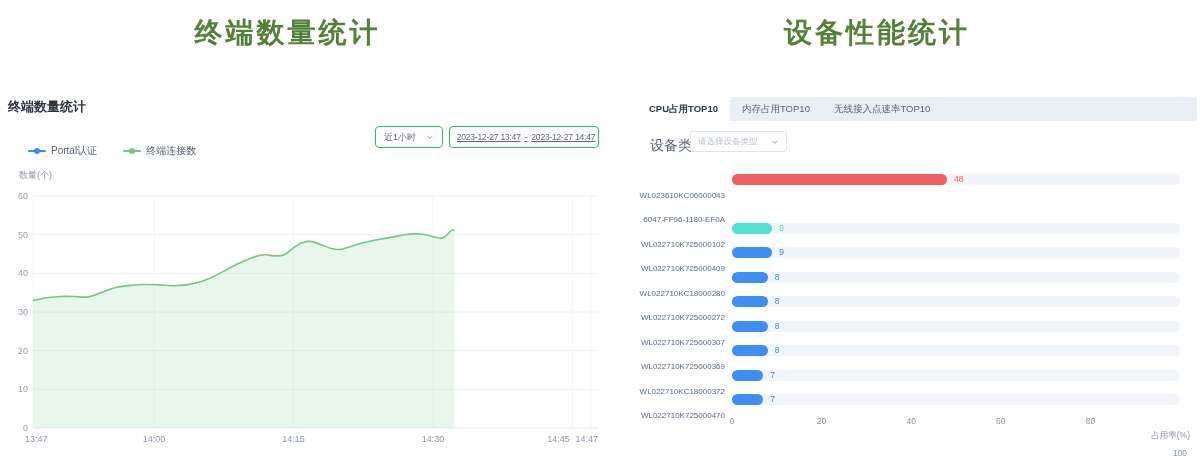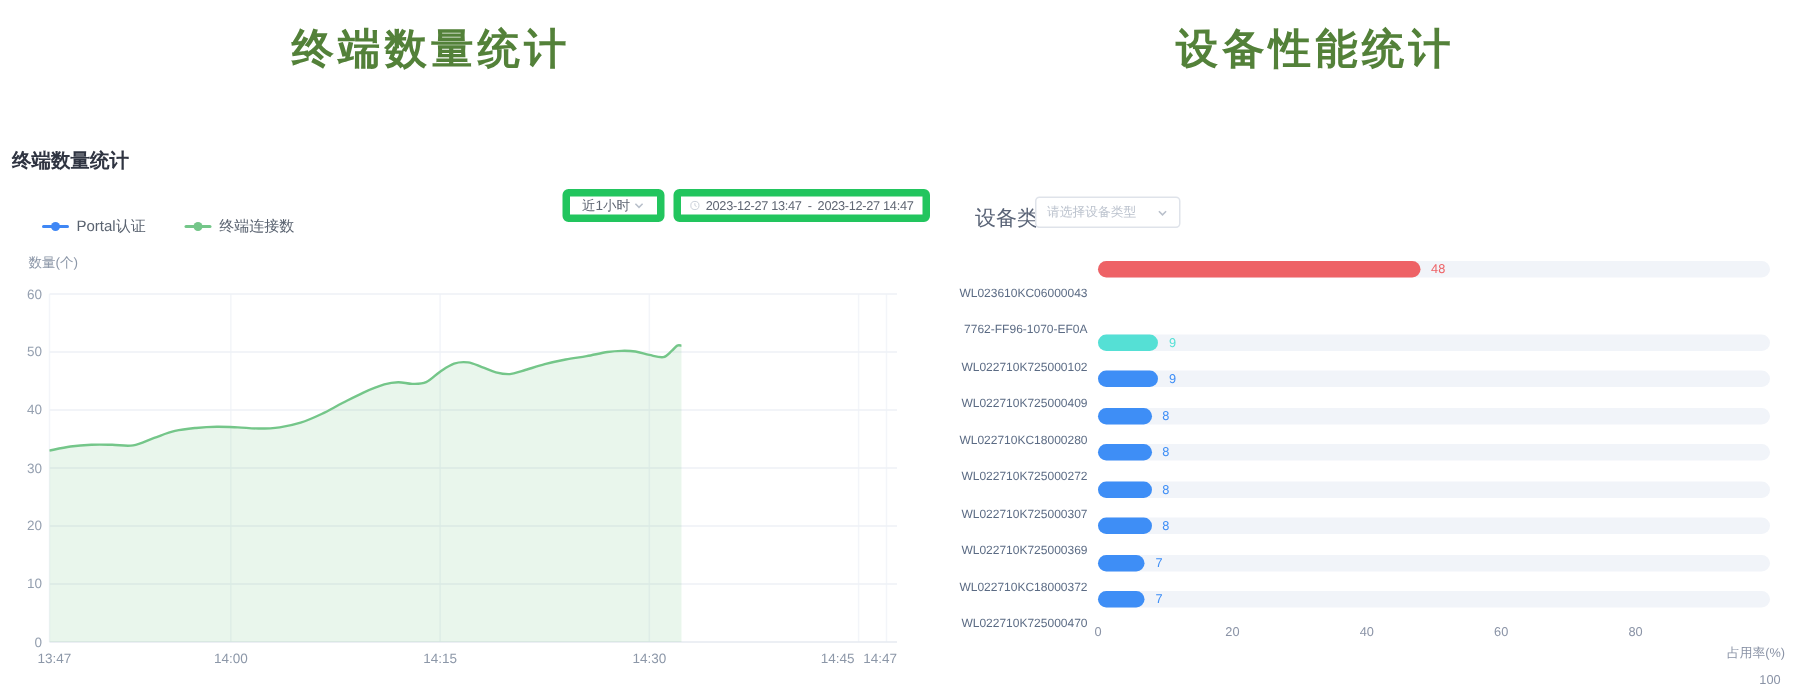--- a/index.html
+++ b/index.html
@@ -6,24 +6,24 @@
   body { background:#fff; font-family:"Liberation Sans", sans-serif; }
   .stage { position:relative; width:1200px; height:456px; background:#fff; overflow:hidden; }
 
   .big-title { position:absolute; top:14px; font-size:28px; font-weight:bold; letter-spacing:3px; color:#538139; text-align:center; }
   .big-title.left  { left:0;   width:575px; }
   .big-title.right { left:592px; width:570px; }
 
   
   .panel-title { position:absolute; left:8px; top:98px; font-size:13px; font-weight:bold; color:#2f3441; }
 
-  .ctl { position:absolute; top:126px; height:22px; border:5px solid #22c55e; border-radius:4px; background:#fff;
+  .ctl { position:absolute; top:126px; height:22px; border:1px solid #22c55e; border-radius:4px; background:#fff;
          display:flex; align-items:center; font-size:9px; color:#5f6673; }
   .time-select { left:375px; width:68px; padding:0 8px; justify-content:space-between; cursor:pointer; }
-  .date-range  { left:449px; width:171px; padding:0 6px; gap:4px; justify-content:center; cursor:pointer; font-size:8.5px; letter-spacing:-0.2px; white-space:nowrap; }
+  .date-range  { left:449px; width:150px; padding:0 6px; gap:4px; justify-content:center; cursor:pointer; font-size:8.5px; letter-spacing:-0.2px; white-space:nowrap;text-decoration:underline; }
 
   .legend { position:absolute; left:28px; top:144px; height:14px; display:flex; align-items:flex-start; gap:26px; }
   .leg-item { display:flex; align-items:center; gap:5px; cursor:pointer; }
   .leg-mark { position:relative; width:18px; height:2px; border-radius:1px; }
   .leg-mark i { position:absolute; left:6px; top:-2px; width:6px; height:6px; border-radius:50%; display:block; }
   .leg-item span.lbl { font-size:10px; color:#5a6370; }
 
   .ylabel { position:absolute; left:19px; top:169px; font-size:9px; color:#8c97a8; }
 
   svg text { font-family:"Liberation Sans", sans-serif; }
@@ -128,40 +128,45 @@
         <text x="153.9" y="257" text-anchor="middle" font-size="9" fill="#8c97a8">14:00</text>
         <text x="293.40000000000003" y="257" text-anchor="middle" font-size="9" fill="#8c97a8">14:15</text>
         <text x="432.90000000000003" y="257" text-anchor="middle" font-size="9" fill="#8c97a8">14:30</text>
         <text x="558.4000000000001" y="257" text-anchor="middle" font-size="9" fill="#8c97a8">14:45</text>
         <text x="598" y="257" text-anchor="end" font-size="9" fill="#8c97a8">14:47</text>
       </g>
       <path d="M33,115.4C35.333333333333336,114.95,42.35,113.35000000000001,47,112.7C51.65,112.05,56.266666666666666,111.7,60.9,111.5C65.53333333333333,111.3,70.14999999999999,111.43333333333334,74.8,111.5C79.45,111.56666666666666,84.13333333333333,112.66666666666667,88.8,111.9C93.46666666666667,111.13333333333334,98.14999999999999,108.5,102.8,106.9C107.45,105.30000000000001,112.05000000000001,103.4,116.7,102.3C121.35,101.19999999999999,126.04999999999998,100.76666666666667,130.7,100.3C135.35,99.83333333333333,139.95,99.56666666666666,144.6,99.5C149.25,99.43333333333334,153.95,99.7,158.6,99.9C163.25,100.10000000000001,167.85,100.7,172.5,100.7C177.15,100.7,181.85,100.55000000000001,186.5,99.9C191.15,99.25,195.75,98.28333333333333,200.4,96.8C205.05,95.31666666666666,209.75,93.18333333333334,214.4,91C219.05,88.81666666666666,223.65,86.08333333333334,228.3,83.7C232.95000000000002,81.31666666666666,237.65,78.76666666666667,242.3,76.7C246.95000000000002,74.63333333333334,252.33333333333331,72.45,256.2,71.3C260.06666666666666,70.14999999999999,262.4,69.86666666666666,265.5,69.8C268.6,69.73333333333333,271.7,70.9,274.8,70.9C277.90000000000003,70.9,281,71.15,284.1,69.8C287.20000000000005,68.44999999999999,290.29999999999995,64.86666666666666,293.4,62.8C296.5,60.733333333333334,299.59999999999997,58.43333333333333,302.7,57.4C305.8,56.36666666666667,308.9,56.21666666666667,312,56.6C315.1,56.983333333333334,318.2,58.6,321.3,59.7C324.40000000000003,60.800000000000004,327.5,62.41666666666667,330.6,63.2C333.70000000000005,63.983333333333334,336.79999999999995,64.60000000000001,339.9,64.4C343,64.2,345.31666666666666,63.1,349.2,62C353.0833333333333,60.9,358.54999999999995,59.016666666666666,363.2,57.8C367.85,56.58333333333333,372.45000000000005,55.6,377.1,54.7C381.75,53.800000000000004,386.45000000000005,53.233333333333334,391.1,52.4C395.75,51.56666666666666,401.1333333333333,50.28333333333334,405,49.7C408.8666666666667,49.11666666666667,411.2,48.96666666666667,414.3,48.9C417.40000000000003,48.83333333333333,420.5,48.849999999999994,423.6,49.3C426.70000000000005,49.75,429.79999999999995,50.96666666666667,432.9,51.6C436,52.233333333333334,439.71666666666664,53.550000000000004,442.2,53.1C444.68333333333334,52.65,446.25,50.18333333333333,447.8,48.9C449.35,47.61666666666667,450.4166666666667,45.983333333333334,451.5,45.4C452.5833333333333,44.81666666666666,453.83333333333337,45.4,454.3,45.4L454.3,243L33,243Z" fill="rgba(116,198,137,0.16)" stroke="none"></path>
       <path d="M33,115.4C35.333333333333336,114.95,42.35,113.35000000000001,47,112.7C51.65,112.05,56.266666666666666,111.7,60.9,111.5C65.53333333333333,111.3,70.14999999999999,111.43333333333334,74.8,111.5C79.45,111.56666666666666,84.13333333333333,112.66666666666667,88.8,111.9C93.46666666666667,111.13333333333334,98.14999999999999,108.5,102.8,106.9C107.45,105.30000000000001,112.05000000000001,103.4,116.7,102.3C121.35,101.19999999999999,126.04999999999998,100.76666666666667,130.7,100.3C135.35,99.83333333333333,139.95,99.56666666666666,144.6,99.5C149.25,99.43333333333334,153.95,99.7,158.6,99.9C163.25,100.10000000000001,167.85,100.7,172.5,100.7C177.15,100.7,181.85,100.55000000000001,186.5,99.9C191.15,99.25,195.75,98.28333333333333,200.4,96.8C205.05,95.31666666666666,209.75,93.18333333333334,214.4,91C219.05,88.81666666666666,223.65,86.08333333333334,228.3,83.7C232.95000000000002,81.31666666666666,237.65,78.76666666666667,242.3,76.7C246.95000000000002,74.63333333333334,252.33333333333331,72.45,256.2,71.3C260.06666666666666,70.14999999999999,262.4,69.86666666666666,265.5,69.8C268.6,69.73333333333333,271.7,70.9,274.8,70.9C277.90000000000003,70.9,281,71.15,284.1,69.8C287.20000000000005,68.44999999999999,290.29999999999995,64.86666666666666,293.4,62.8C296.5,60.733333333333334,299.59999999999997,58.43333333333333,302.7,57.4C305.8,56.36666666666667,308.9,56.21666666666667,312,56.6C315.1,56.983333333333334,318.2,58.6,321.3,59.7C324.40000000000003,60.800000000000004,327.5,62.41666666666667,330.6,63.2C333.70000000000005,63.983333333333334,336.79999999999995,64.60000000000001,339.9,64.4C343,64.2,345.31666666666666,63.1,349.2,62C353.0833333333333,60.9,358.54999999999995,59.016666666666666,363.2,57.8C367.85,56.58333333333333,372.45000000000005,55.6,377.1,54.7C381.75,53.800000000000004,386.45000000000005,53.233333333333334,391.1,52.4C395.75,51.56666666666666,401.1333333333333,50.28333333333334,405,49.7C408.8666666666667,49.11666666666667,411.2,48.96666666666667,414.3,48.9C417.40000000000003,48.83333333333333,420.5,48.849999999999994,423.6,49.3C426.70000000000005,49.75,429.79999999999995,50.96666666666667,432.9,51.6C436,52.233333333333334,439.71666666666664,53.550000000000004,442.2,53.1C444.68333333333334,52.65,446.25,50.18333333333333,447.8,48.9C449.35,47.61666666666667,450.4166666666667,45.983333333333334,451.5,45.4C452.5833333333333,44.81666666666666,453.83333333333337,45.4,454.3,45.4" fill="none" stroke="#74c689" stroke-width="1.6"></path>
     </svg>
 
+  <div class="tabbar" id="tabbar">
+      <div class="tab active">CPU占用TOP10</div>
+      <div class="tab">内存占用TOP10</div>
+      <div class="tab">无线接入点速率TOP10</div>
+    </div>
 
   <div class="dev-row-label">设备类型</div>
   <div class="dev-select">
     <span class="ph">请选择设备类型</span>
     <svg class="chev" viewBox="0 0 10 10">
         <polyline points="2,3.5 5,6.5 8,3.5" fill="none" stroke="#b9c0cb" stroke-width="1.3"></polyline>
       </svg>
   </div>
 
   <div class="barchart" id="barchart">
       <div class="bar-row">
         <div class="bar-label">WL023610KC06000043</div>
         <div class="bar-track">
           <div class="bar-bg" style="background: rgb(241, 244, 249);"></div>
           <div class="bar-fill" style="width: 48%; background: rgb(238, 98, 102);"></div>
           <div class="bar-val" style="left: calc(48% + 7px); color: rgb(238, 98, 102);">48</div>
         </div>
       </div>
       <div class="bar-row">
-        <div class="bar-label">7762-FF96-1070-EF0A</div>
+        <div class="bar-label">6047-FF96-1180-EF0A</div>
       </div>
       <div class="bar-row">
         <div class="bar-label">WL022710K725000102</div>
         <div class="bar-track">
           <div class="bar-bg" style="background: rgb(241, 244, 249);"></div>
           <div class="bar-fill" style="width: 9%; background: rgb(85, 224, 213);"></div>
           <div class="bar-val" style="left: calc(9% + 7px); color: rgb(85, 224, 213);">9</div>
         </div>
       </div>
       <div class="bar-row">

